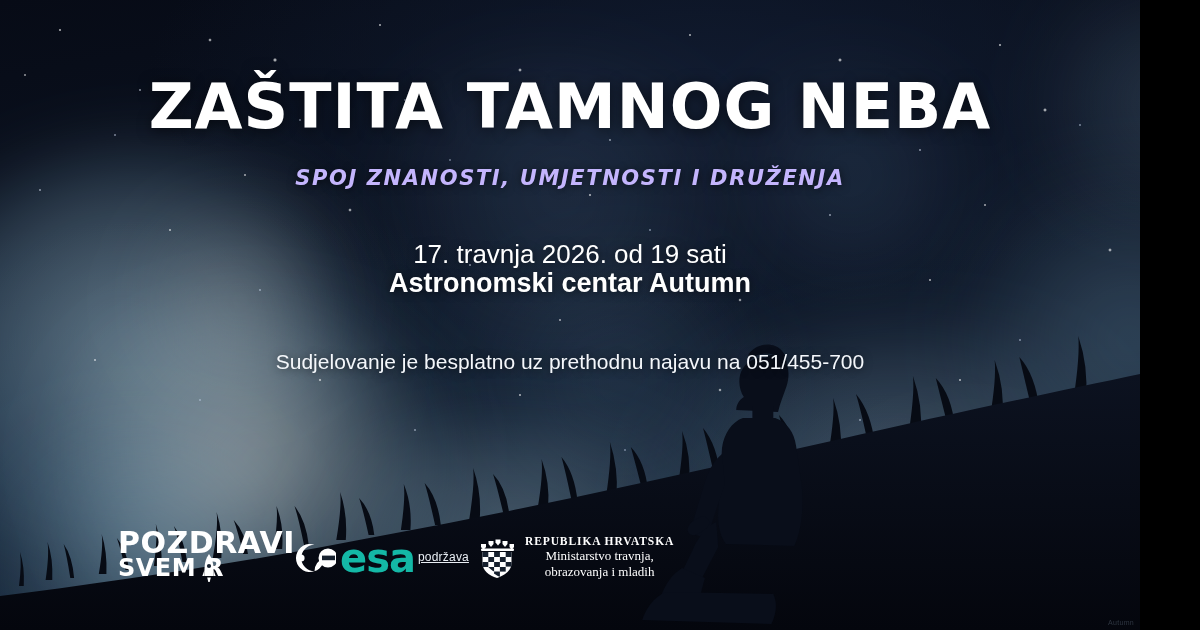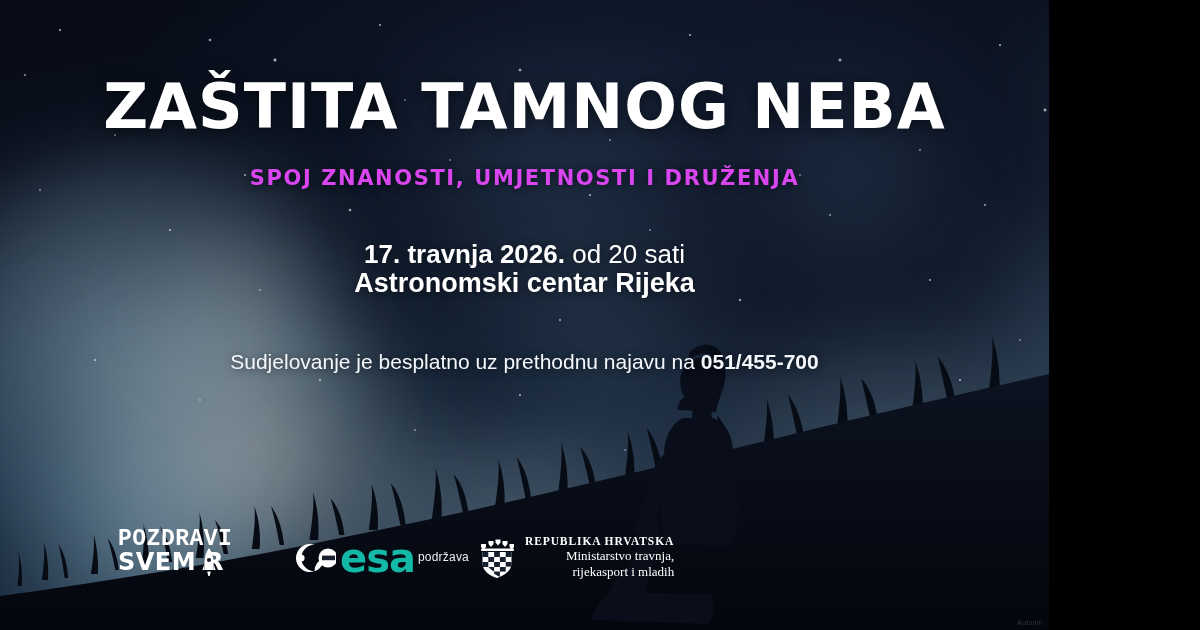--- a/index.html
+++ b/index.html
@@ -2,21 +2,21 @@
 <html><head>
 <meta charset="utf-8">
 <style>
   html, body {
     margin: 0;
     padding: 0;
     background: #000;
   }
   #poster {
     position: relative;
-    width: 1049px;
+    width: 1140px;
     height: 630px;
     overflow: hidden;
     background: #0a0f1f;
     font-family: "Liberation Sans", sans-serif;
     -webkit-font-smoothing: antialiased;
   }
 
   
   .sky {
     position: absolute;
@@ -146,71 +146,72 @@
     text-shadow: 0 2px 14px rgba(0,0,0,.55);
   }
 
   .subtitle {
     position: absolute;
     top: 166px; left: 0; right: 0;
     font-family: "DejaVu Sans", sans-serif;
     font-weight: 700;
     font-size: 21px;
     letter-spacing: 1.6px;
-    color: #d946ef;
+    color: #c4b5fd;
     text-shadow: 0 1px 8px rgba(0,0,0,.6);
+    font-style: italic;
   }
 
   .when {
     position: absolute;
     top: 238px; left: 0; right: 0;
     font-size: 26px;
     line-height: 1.3;
     color: #ffffff;
     text-shadow: 0 1px 8px rgba(0,0,0,.55);
   }
-  .when .b { font-weight: 700; }
+  .when .b { font-weight: 400; }
   .venue {
     position: absolute;
     top: 268px; left: 0; right: 0;
     font-size: 27px;
     font-weight: 700;
     color: #ffffff;
     text-shadow: 0 1px 8px rgba(0,0,0,.55);
   }
 
   .info {
     position: absolute;
     top: 346px; left: 0; right: 0;
     font-size: 21px;
     line-height: 1.5;
     color: #f4f7fb;
     text-shadow: 0 1px 8px rgba(0,0,0,.55);
   }
-  .info .b { font-weight: 700; }
+  .info .b { font-weight: 400; }
 
   
   .logos {
     position: absolute;
     left: 0; right: 0; bottom: 30px;
     height: 80px;
   }
 
   
   .pozdravi {
     position: absolute;
     left: 118px; top: 8px;
     color: #fff;
     font-family: "DejaVu Sans", sans-serif;
     font-weight: 700;
     line-height: .98;
     letter-spacing: .5px;
     text-align: left;
   }
-  .pozdravi .l1 { font-size: 23px; font-family: Liberation Mono, monospace; }
+  .pozdravi .l1 { font-size: 30px; }
   .pozdravi .l2 { font-size: 24px; position: relative; }
   .rocket-mark {
     position: absolute;
     left: 84px; top: -4px;
     width: 14px; height: 34px;
   }
 
   
   .esa {
     position: absolute;
@@ -234,24 +235,25 @@
     position: absolute;
     left: 418px; top: 14px;
     display: flex;
     align-items: center;
     gap: 10px;
   }
   .podrzava {
     color: #e9eef4;
     font-size: 12px;
     letter-spacing: .2px;
+    text-decoration: underline;
   }
   .coa { width: 36px; height: 44px; }
   .ministry-text {
-    text-align: right;
+    text-align: center;
     color: #ffffff;
     font-family: "Liberation Serif", serif;
   }
   .ministry-text .rh {
     font-size: 11.5px;
     letter-spacing: .9px;
     font-weight: 700;
     line-height: 1.25;
   }
   .ministry-text .mn {
@@ -360,24 +362,24 @@
     </svg>
   </div>
 
   <div class="content">
 
     <div class="title">ZAŠTITA TAMNOG NEBA</div>
 
     <div class="subtitle">SPOJ ZNANOSTI, UMJETNOSTI I DRUŽENJA</div>
 
     <div class="when">
-      <span class="b">17. travnja 2026.</span><span> od 20 sati</span>
+      <span class="b">17. travnja 2026.</span><span> od 19 sati</span>
     </div>
 
-    <div class="venue">Astronomski centar Rijeka</div>
+    <div class="venue">Astronomski centar Autumn</div>
 
     <div class="info">
       <div>
         <span>Sudjelovanje je besplatno uz prethodnu najavu na </span><span class="b">051/455-700</span>
       </div>
     </div>
   </div>
 
   <div class="logos">
 
@@ -429,19 +431,19 @@
           <rect x="15.1" y="27" width="5.8" height="5"></rect>
           <rect x="26.7" y="27" width="5.8" height="4.6"></rect>
           <path d="M9.3 32 h5.8 v4.6 c-2 -1.2 -4.2 -2.8 -5.8 -4.6z"></path>
           <rect x="20.9" y="32" width="5.8" height="4.6"></rect>
           <path d="M15.1 36.6 h5.8 v5.2 c-1 -0.4 -2 -0.9 -2.9 -1.4 c-1 -0.5 -1.9 -1 -2.9 -1.6z"></path>
         </g>
       </svg>
       <div class="ministry-text">
         <div class="rh">REPUBLIKA HRVATSKA</div>
         <div class="mn">Ministarstvo travnja,</div>
-        <div class="mn">rijekasport i mladih</div>
+        <div class="mn">obrazovanja i mladih</div>
       </div>
     </div>
   </div>
 
   <div class="watermark">Autumn</div>
 </div>
 
 </body></html>

